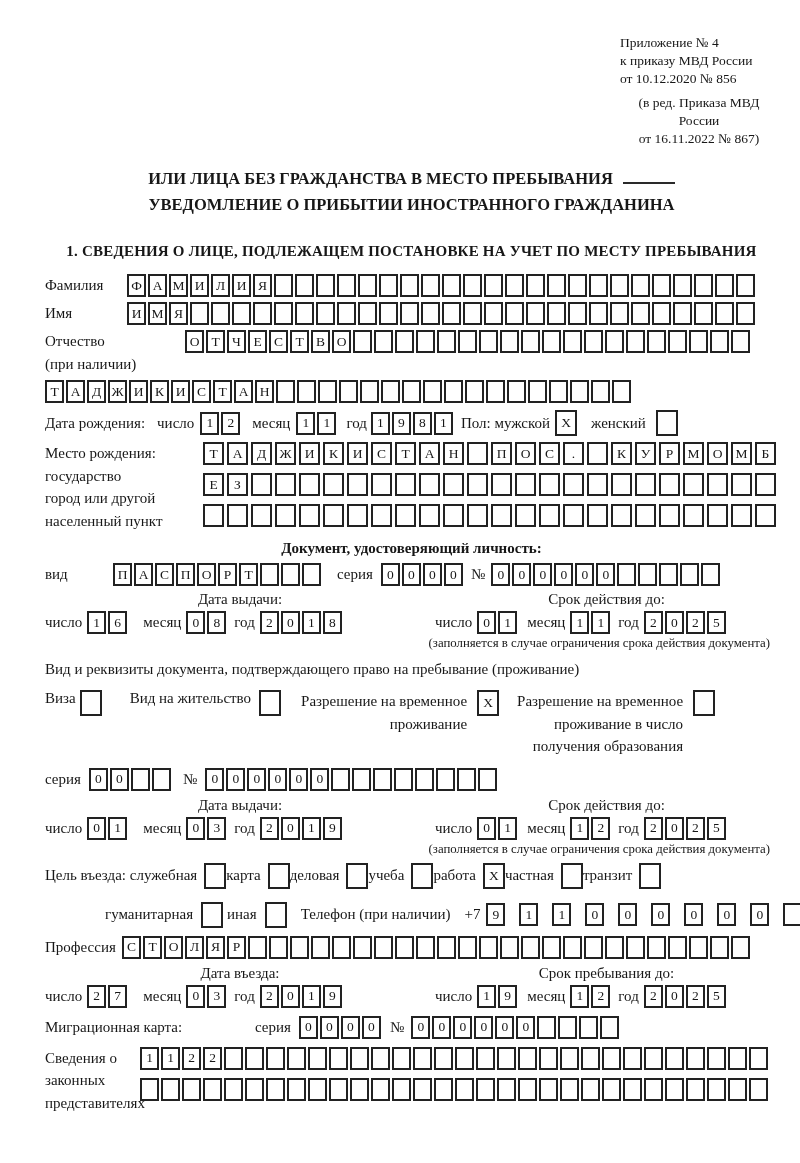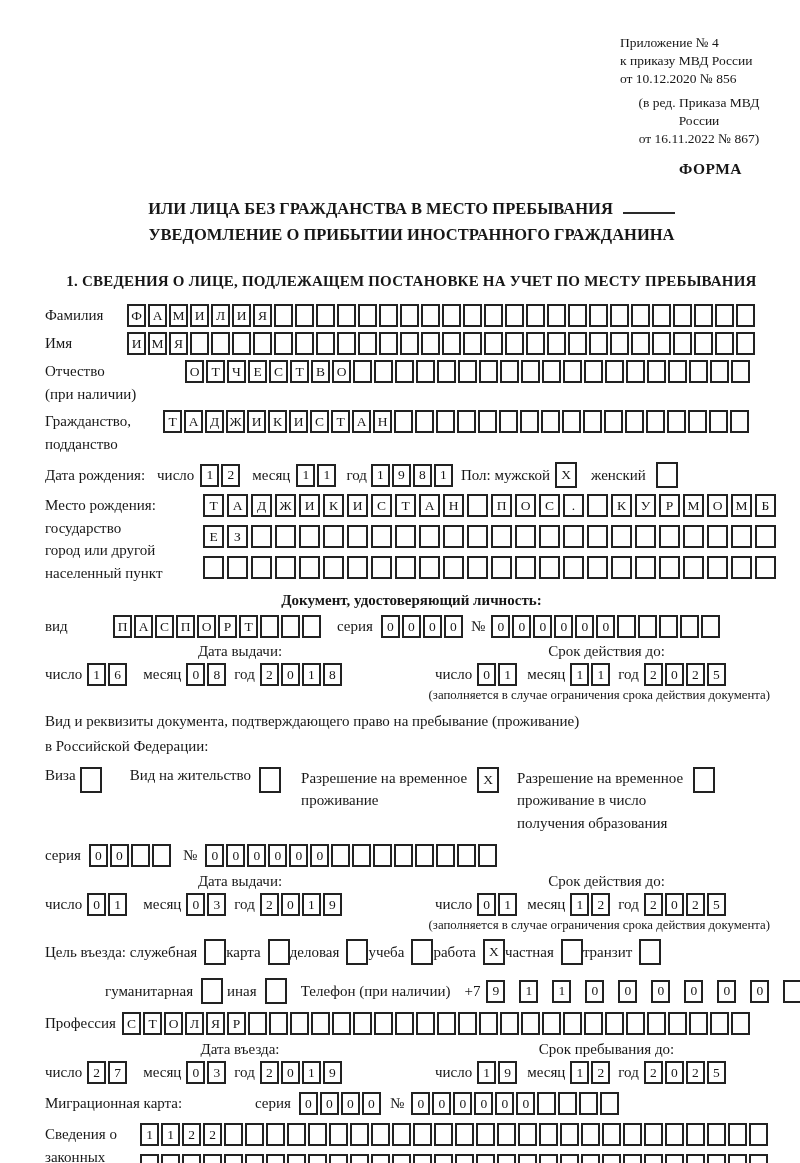--- a/index.html
+++ b/index.html
@@ -42,21 +42,21 @@
   .dlabel{text-align:center;font-size:15px;margin-bottom:3px;}
   .drow{display:flex;align-items:center;}
   .drow .lbl{margin-right:5px;}
   .drow .gap{width:14px;}
   .note{font-size:12.8px;text-align:right;padding-right:8px;margin:1px 0 6px;}
 
   .para{font-size:15px;line-height:1.65;margin:4px 0 8px;}
 
   .cbrow{display:flex;align-items:flex-start;margin:4px 0 10px;}
   .cbrow .lbl{margin-right:8px;}
-  .cb-center{text-align:left;font-size:15px;line-height:1.5;margin-right:10px;}
+  .cb-center{text-align:right;font-size:15px;line-height:1.5;margin-right:10px;}
   .cbrow .box.cb{margin-top:0;}
 
   .inline-gap{width:26px;flex-shrink:0;}
 
   .purpose .lbl{margin-right:7px;}
   .purpose .box{margin-right:14px;}
   .purpose .box:last-child{margin-right:0;}
   .purpose2{margin-left:60px;}
   .purpose2 .lbl{margin-right:8px;}
 </style>
@@ -68,21 +68,20 @@
   <div class="appendix">
     <div>Приложение № 4</div>
     <div>к приказу МВД России</div>
     <div>от 10.12.2020 № 856</div>
     <div class="grp2">
       <div>(в ред. Приказа МВД России</div>
       <div>от 16.11.2022 № 867)</div>
     </div>
   </div>
 
-  <div class="forma">ФОРМА</div>
 
   <div class="title">
     <div><span>ИЛИ ЛИЦА БЕЗ ГРАЖДАНСТВА В МЕСТО ПРЕБЫВАНИЯ</span><span class="blank-line"></span></div>
     <div>УВЕДОМЛЕНИЕ О ПРИБЫТИИ ИНОСТРАННОГО ГРАЖДАНИНА</div>
   </div>
 
   <div class="sec-heading">1. СВЕДЕНИЯ О ЛИЦЕ, ПОДЛЕЖАЩЕМ ПОСТАНОВКЕ НА УЧЕТ ПО МЕСТУ ПРЕБЫВАНИЯ</div>
 
   <div class="row">
     <span class="lbl w-surname">Фамилия</span>
@@ -186,24 +185,20 @@
         <span class="box"></span>
         <span class="box"></span>
         <span class="box"></span>
         <span class="box"></span>
         <span class="box"></span>
         <span class="box"></span>
       </span>
   </div>
 
   <div class="row top">
-    <span class="lbl-col w-cit">
-      <div>Гражданство,</div>
-      <div>подданство</div>
-    </span>
     <span class="boxes">
         <span class="box">Т</span>
         <span class="box">А</span>
         <span class="box">Д</span>
         <span class="box">Ж</span>
         <span class="box">И</span>
         <span class="box">К</span>
         <span class="box">И</span>
         <span class="box">С</span>
         <span class="box">Т</span>
@@ -433,21 +428,20 @@
             <span class="box">2</span>
             <span class="box">5</span>
           </span>
       </div>
     </div>
   </div>
   <div class="note">(заполняется в случае ограничения срока действия документа)</div>
 
   <div class="para">
     <div>Вид и реквизиты документа, подтверждающего право на пребывание (проживание)</div>
-    <div>в Российской Федерации:</div>
   </div>
 
   <div class="cbrow">
     <span class="lbl" style="margin-right:4px;">Виза</span>
     <span class="boxes">
         <span class="box cb"></span>
       </span>
     <span class="inline-gap"></span>
     <span class="lbl">Вид на жительство</span>
     <span class="boxes">

